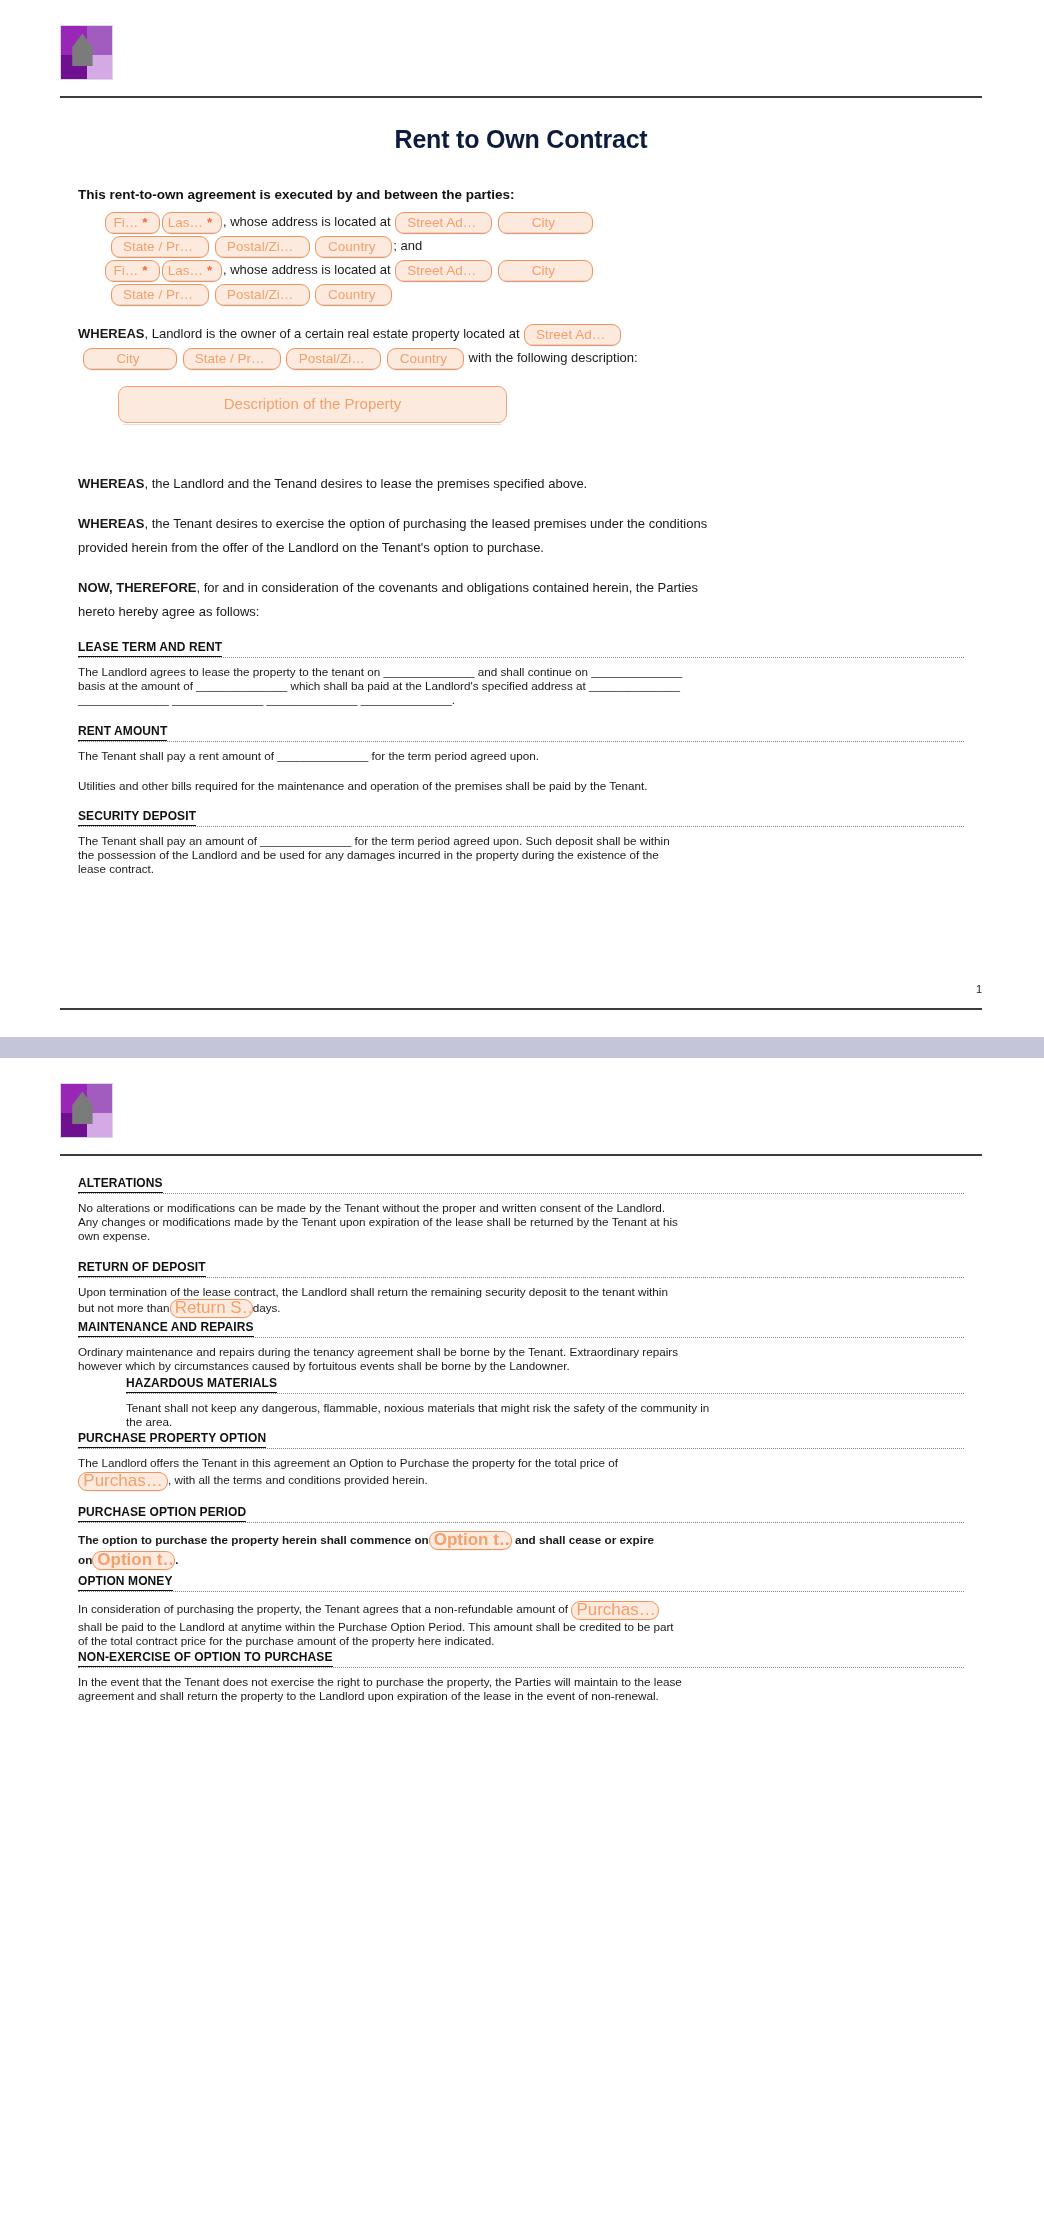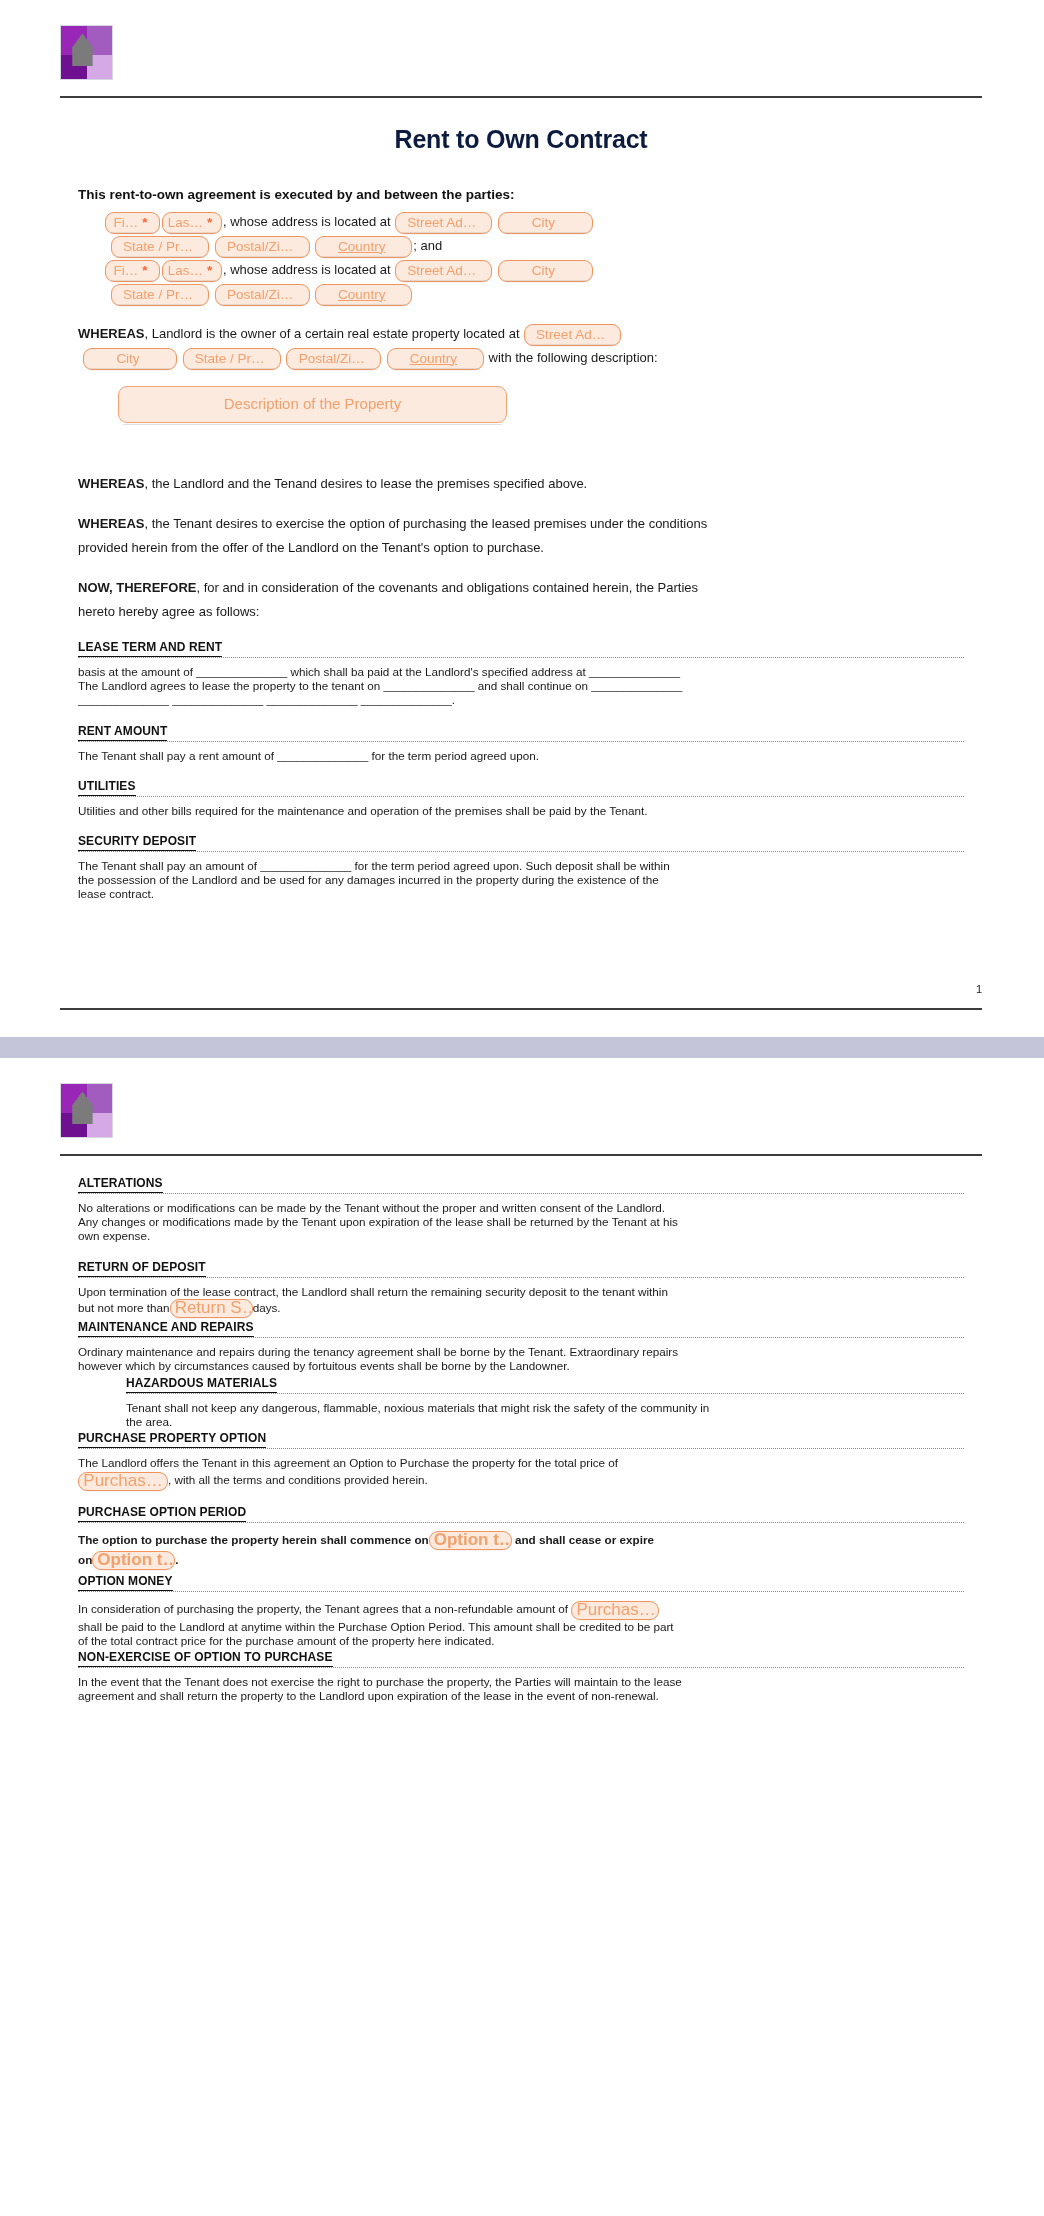--- a/index.html
+++ b/index.html
@@ -107,21 +107,21 @@
     left: 2px; right: 2px; bottom: 0;
     height: 1px;
     background: rgba(180,180,180,0.35);
   }
   .fld.w-first  { width: 55px; }
   .fld.w-last   { width: 60px; }
   .fld.w-street { width: 97px; }
   .fld.w-city   { width: 95px; }
   .fld.w-state  { width: 98px; }
   .fld.w-postal { width: 95px; }
-  .fld.w-country{ width: 97px; text-decoration: underline; }
+  .fld.w-country{ width: 77px; }
   .fld.w-city2  { width: 94px; }
 
   .desc-field {
     display: block;
     margin: 16px 0 0 40px;
     width: 389px;
     height: 37px;
     line-height: 34px;
     background: #fdeade;
     border: 1px solid #f3a273;
@@ -289,35 +289,34 @@
           <div class="para"><b>WHEREAS</b><span>, the Landlord and the Tenand desires to lease the premises specified above.</span></div>
           <div class="para" style="margin-bottom:0;"><b>WHEREAS</b><span>, the Tenant desires to exercise the option of purchasing the leased premises under the conditions</span></div>
           <div class="para"><span>provided herein from the offer of the Landlord on the Tenant's option to purchase.</span></div>
           <div class="para" style="margin-bottom:0;"><b>NOW, THEREFORE</b><span>, for and in consideration of the covenants and obligations contained herein, the Parties</span></div>
           <div class="para"><span>hereto hereby agree as follows:</span></div>
         </div>
 
         <div class="sec" style="margin-top:14px;">
           <div class="sec-h"><span class="ul">LEASE TERM AND RENT</span></div>
           <div class="sec-b">
+            <div>The Landlord agrees to lease the property to the tenant on ______________ and shall continue on ______________</div>
             <div>basis at the amount of ______________ which shall ba paid at the Landlord's specified address at ______________</div>
-            <div>The Landlord agrees to lease the property to the tenant on ______________ and shall continue on ______________</div>
             <div>______________  ______________  ______________  ______________.</div>
           </div>
         </div>
 
         <div class="sec" style="margin-top:16px;">
           <div class="sec-h"><span class="ul">RENT AMOUNT</span></div>
           <div class="sec-b">
             <div>The Tenant shall pay a rent amount of ______________ for the term period agreed upon.</div>
           </div>
         </div>
 
         <div class="sec" style="margin-top:16px;">
-          <div class="sec-h"><span class="ul">UTILITIES</span></div>
           <div class="sec-b">
             <div>Utilities and other bills required for the maintenance and operation of the premises shall be paid by the Tenant.</div>
           </div>
         </div>
 
         <div class="sec" style="margin-top:16px;">
           <div class="sec-h"><span class="ul">SECURITY DEPOSIT</span></div>
           <div class="sec-b">
             <div>The Tenant shall pay an amount of ______________ for the term period agreed upon. Such deposit shall be within</div>
             <div>the possession of the Landlord and be used for any damages incurred in the property during the existence of the</div>

